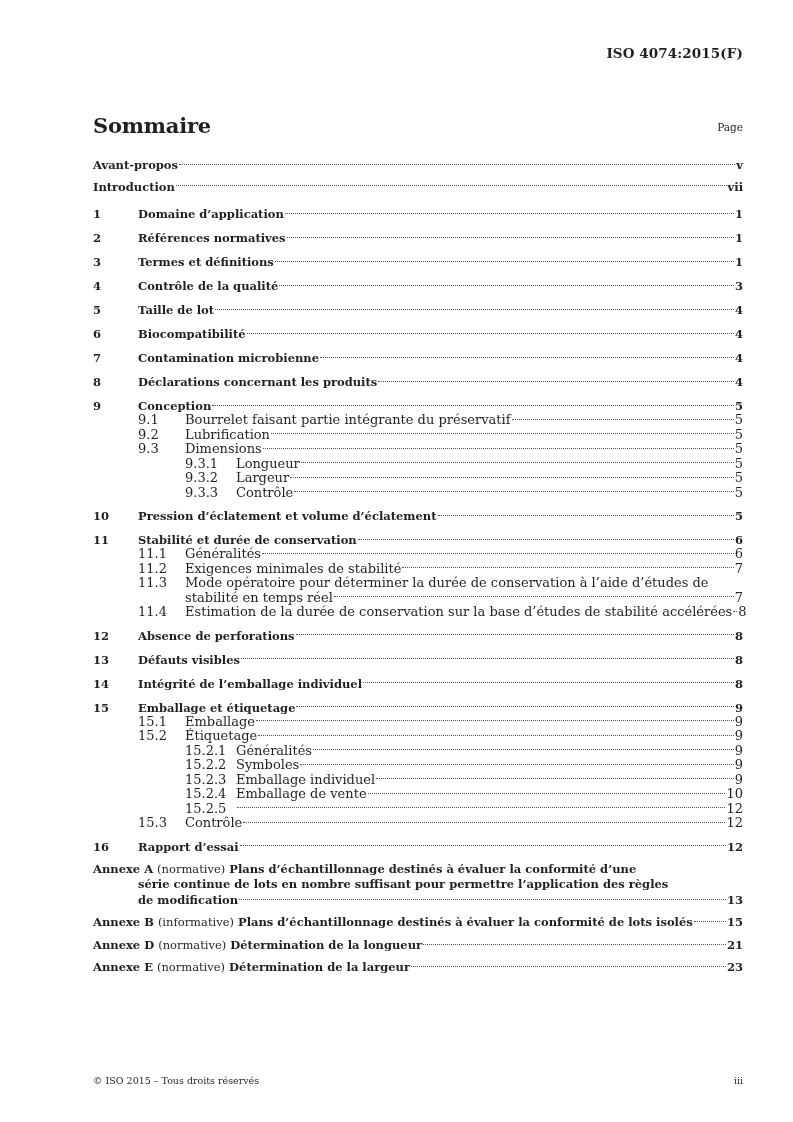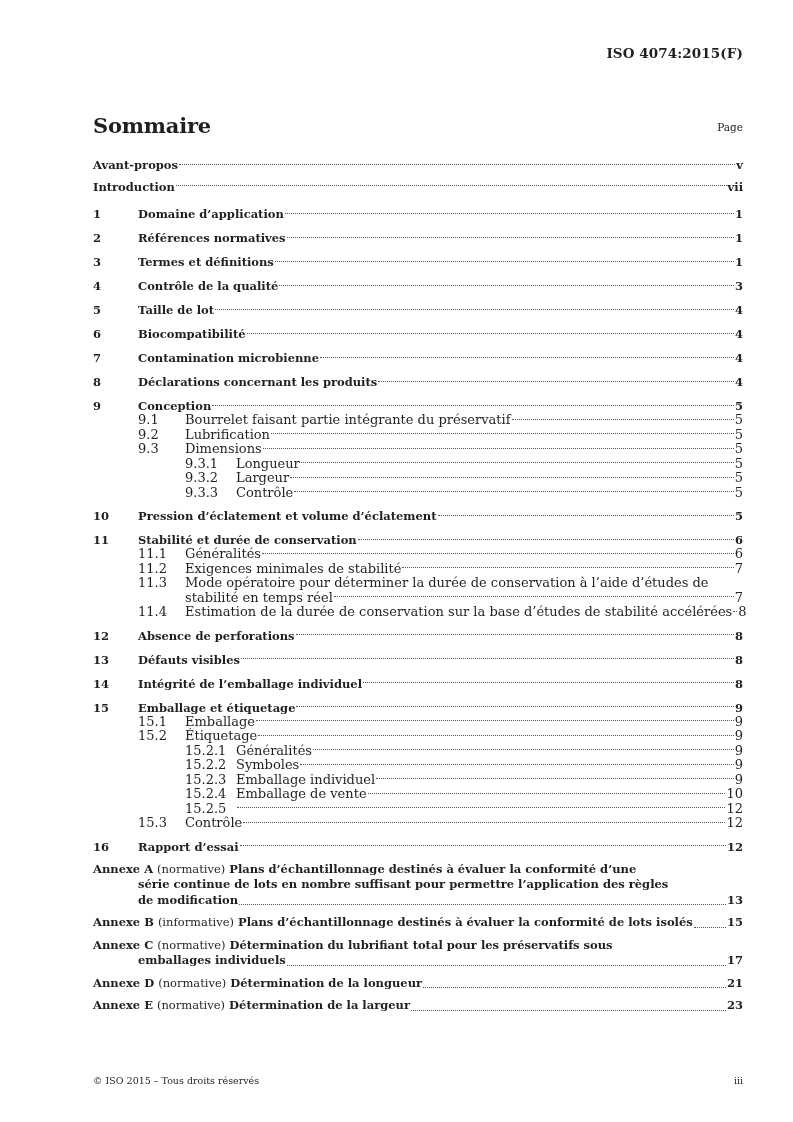--- a/index.html
+++ b/index.html
@@ -15,21 +15,21 @@
   .num { flex:0 0 auto; }
   .l1 .num { width:45px; }
   .l2 .num { margin-left:45px; width:47px; }
   .l3 .num { margin-left:92px; width:51px; }
   .txt { flex:0 1 auto; white-space:nowrap; }
   .dots { flex:1 1 auto; border-bottom:1px dotted #555; margin:0 1px 3px 1px; height:1px; min-width:4px; }
   .pg { flex:0 0 auto; text-align:right; }
   .norm { font-weight:normal; }
   .annex { position:relative; font-size:11.5px; font-weight:bold; line-height:15.5px; }
   .annex .cont { padding-left:45px; }
-  .annex .lastline { display:flex; align-items:flex-end; }
+  .annex .lastline { display:flex; align-items:center; }
   .footer-left { position:absolute; top:1075px; left:93px; font-size:9.5px; }
   .footer-right { position:absolute; top:1075px; right:50px; font-size:9.5px; }
 </style>
 </head>
 <body>
 
 <div>
   <div class="header-code">ISO 4074:2015(F)</div>
   <div class="title">Sommaire</div>
   <div class="page-label">Page</div>
@@ -280,32 +280,20 @@
         <span class="txt">
           <span>Annexe B</span>
           <span class="norm">(informative)</span>
           <span>Plans d’échantillonnage destinés à évaluer la conformité de lots isolés</span>
         </span>
         <span class="dots"></span>
         <span class="pg">15</span>
       </div>
     </div>
 
-    <div class="annex" style="margin-top:7px">
-      <div>
-        <span>Annexe C</span>
-        <span class="norm">(normative)</span>
-        <span>Détermination du lubrifiant total pour les préservatifs sous</span>
-      </div>
-      <div class="cont lastline">
-        <span class="txt">emballages individuels</span>
-        <span class="dots"></span>
-        <span class="pg">17</span>
-      </div>
-    </div>
 
     <div class="annex" style="margin-top:7px">
       <div class="lastline">
         <span class="txt">
           <span>Annexe D</span>
           <span class="norm">(normative)</span>
           <span>Détermination de la longueur</span>
         </span>
         <span class="dots"></span>
         <span class="pg">21</span>

